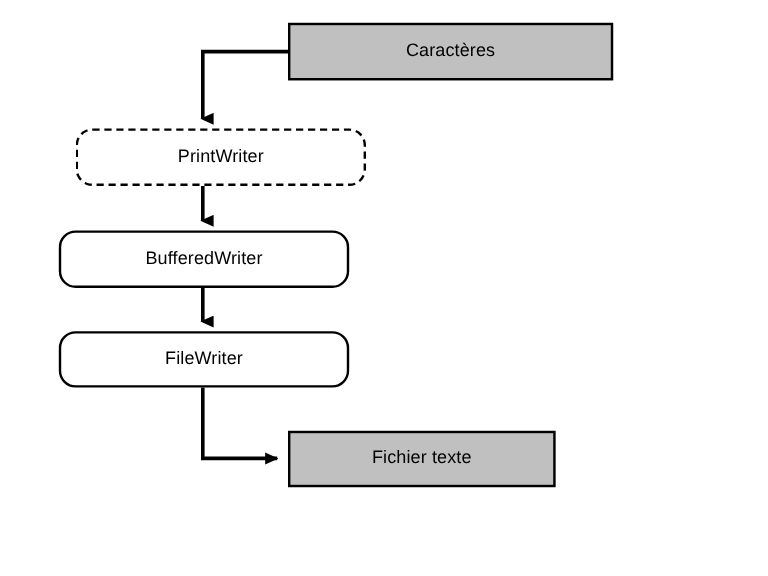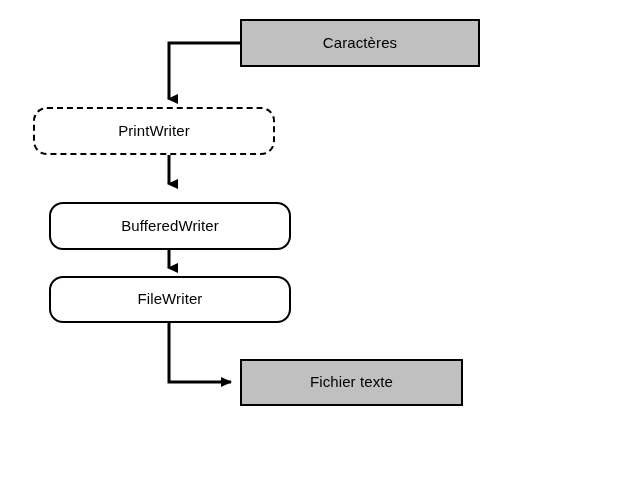--- a/index.html
+++ b/index.html
@@ -86,29 +86,29 @@
 
     <g>
       <path d="M169,240 L169,268" fill="none" stroke="#000000" stroke-width="3" marker-end="url(#arrow-down)"></path>
     </g>
 
     <g>
       <path d="M169,323 L169,382 L231,382" fill="none" stroke="#000000" stroke-width="3" marker-end="url(#arrow-right)"></path>
     </g>
   </svg>
 
-  <div class="node node-rect" style="left:240px; top:19px; width:240px; height:48px;">
+  <div class="node node-rect" style="left:240px; top:19px; width:271px; height:48px;">
     <span class="node-label">Caractères</span>
   </div>
 
-  <div class="node node-rounded-dashed" style="left:33px; top:107px; width:242px; height:48px;">
+  <div class="node node-rounded-dashed" style="left:63px; top:107px; width:242px; height:48px;">
     <span class="node-label">PrintWriter</span>
   </div>
 
-  <div class="node node-rounded" style="left:49px; top:202px; width:242px; height:48px;">
+  <div class="node node-rounded" style="left:49px; top:192px; width:242px; height:48px;">
     <span class="node-label">BufferedWriter</span>
   </div>
 
   <div class="node node-rounded" style="left:49px; top:276px; width:242px; height:47px;">
     <span class="node-label">FileWriter</span>
   </div>
 
   <div class="node node-rect" style="left:240px; top:359px; width:223px; height:47px;">
     <span class="node-label">Fichier texte</span>
   </div>

